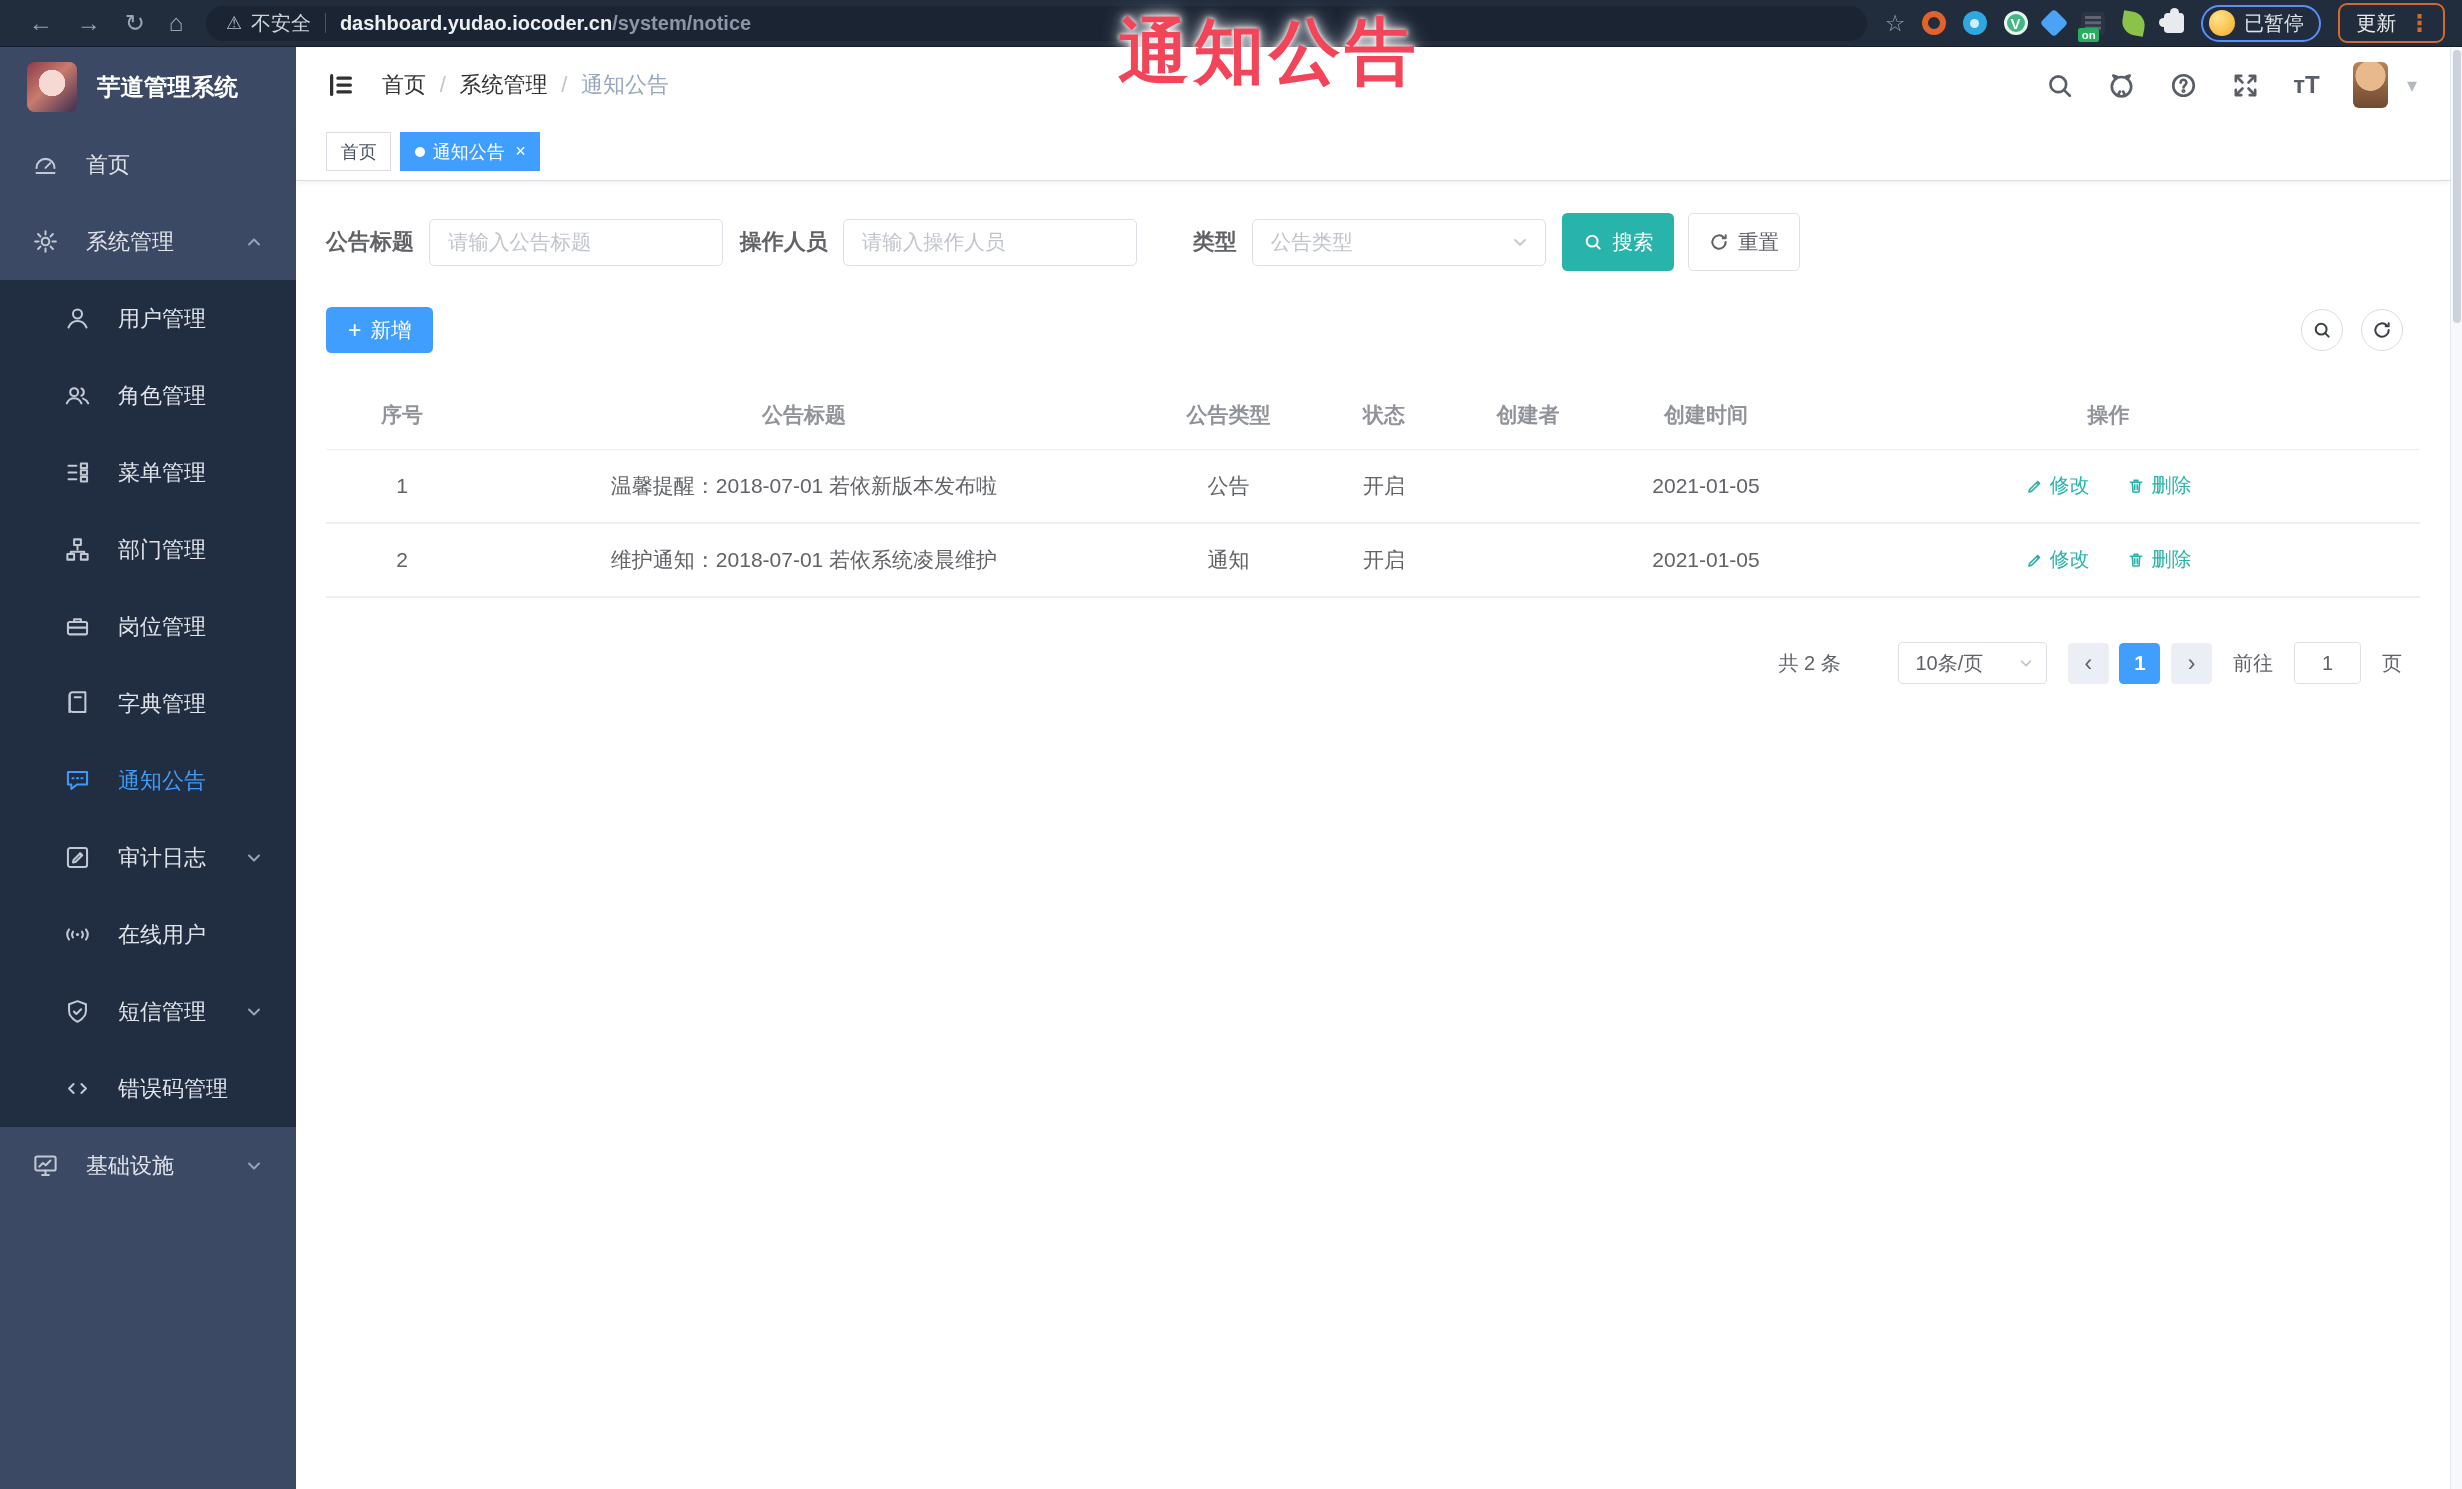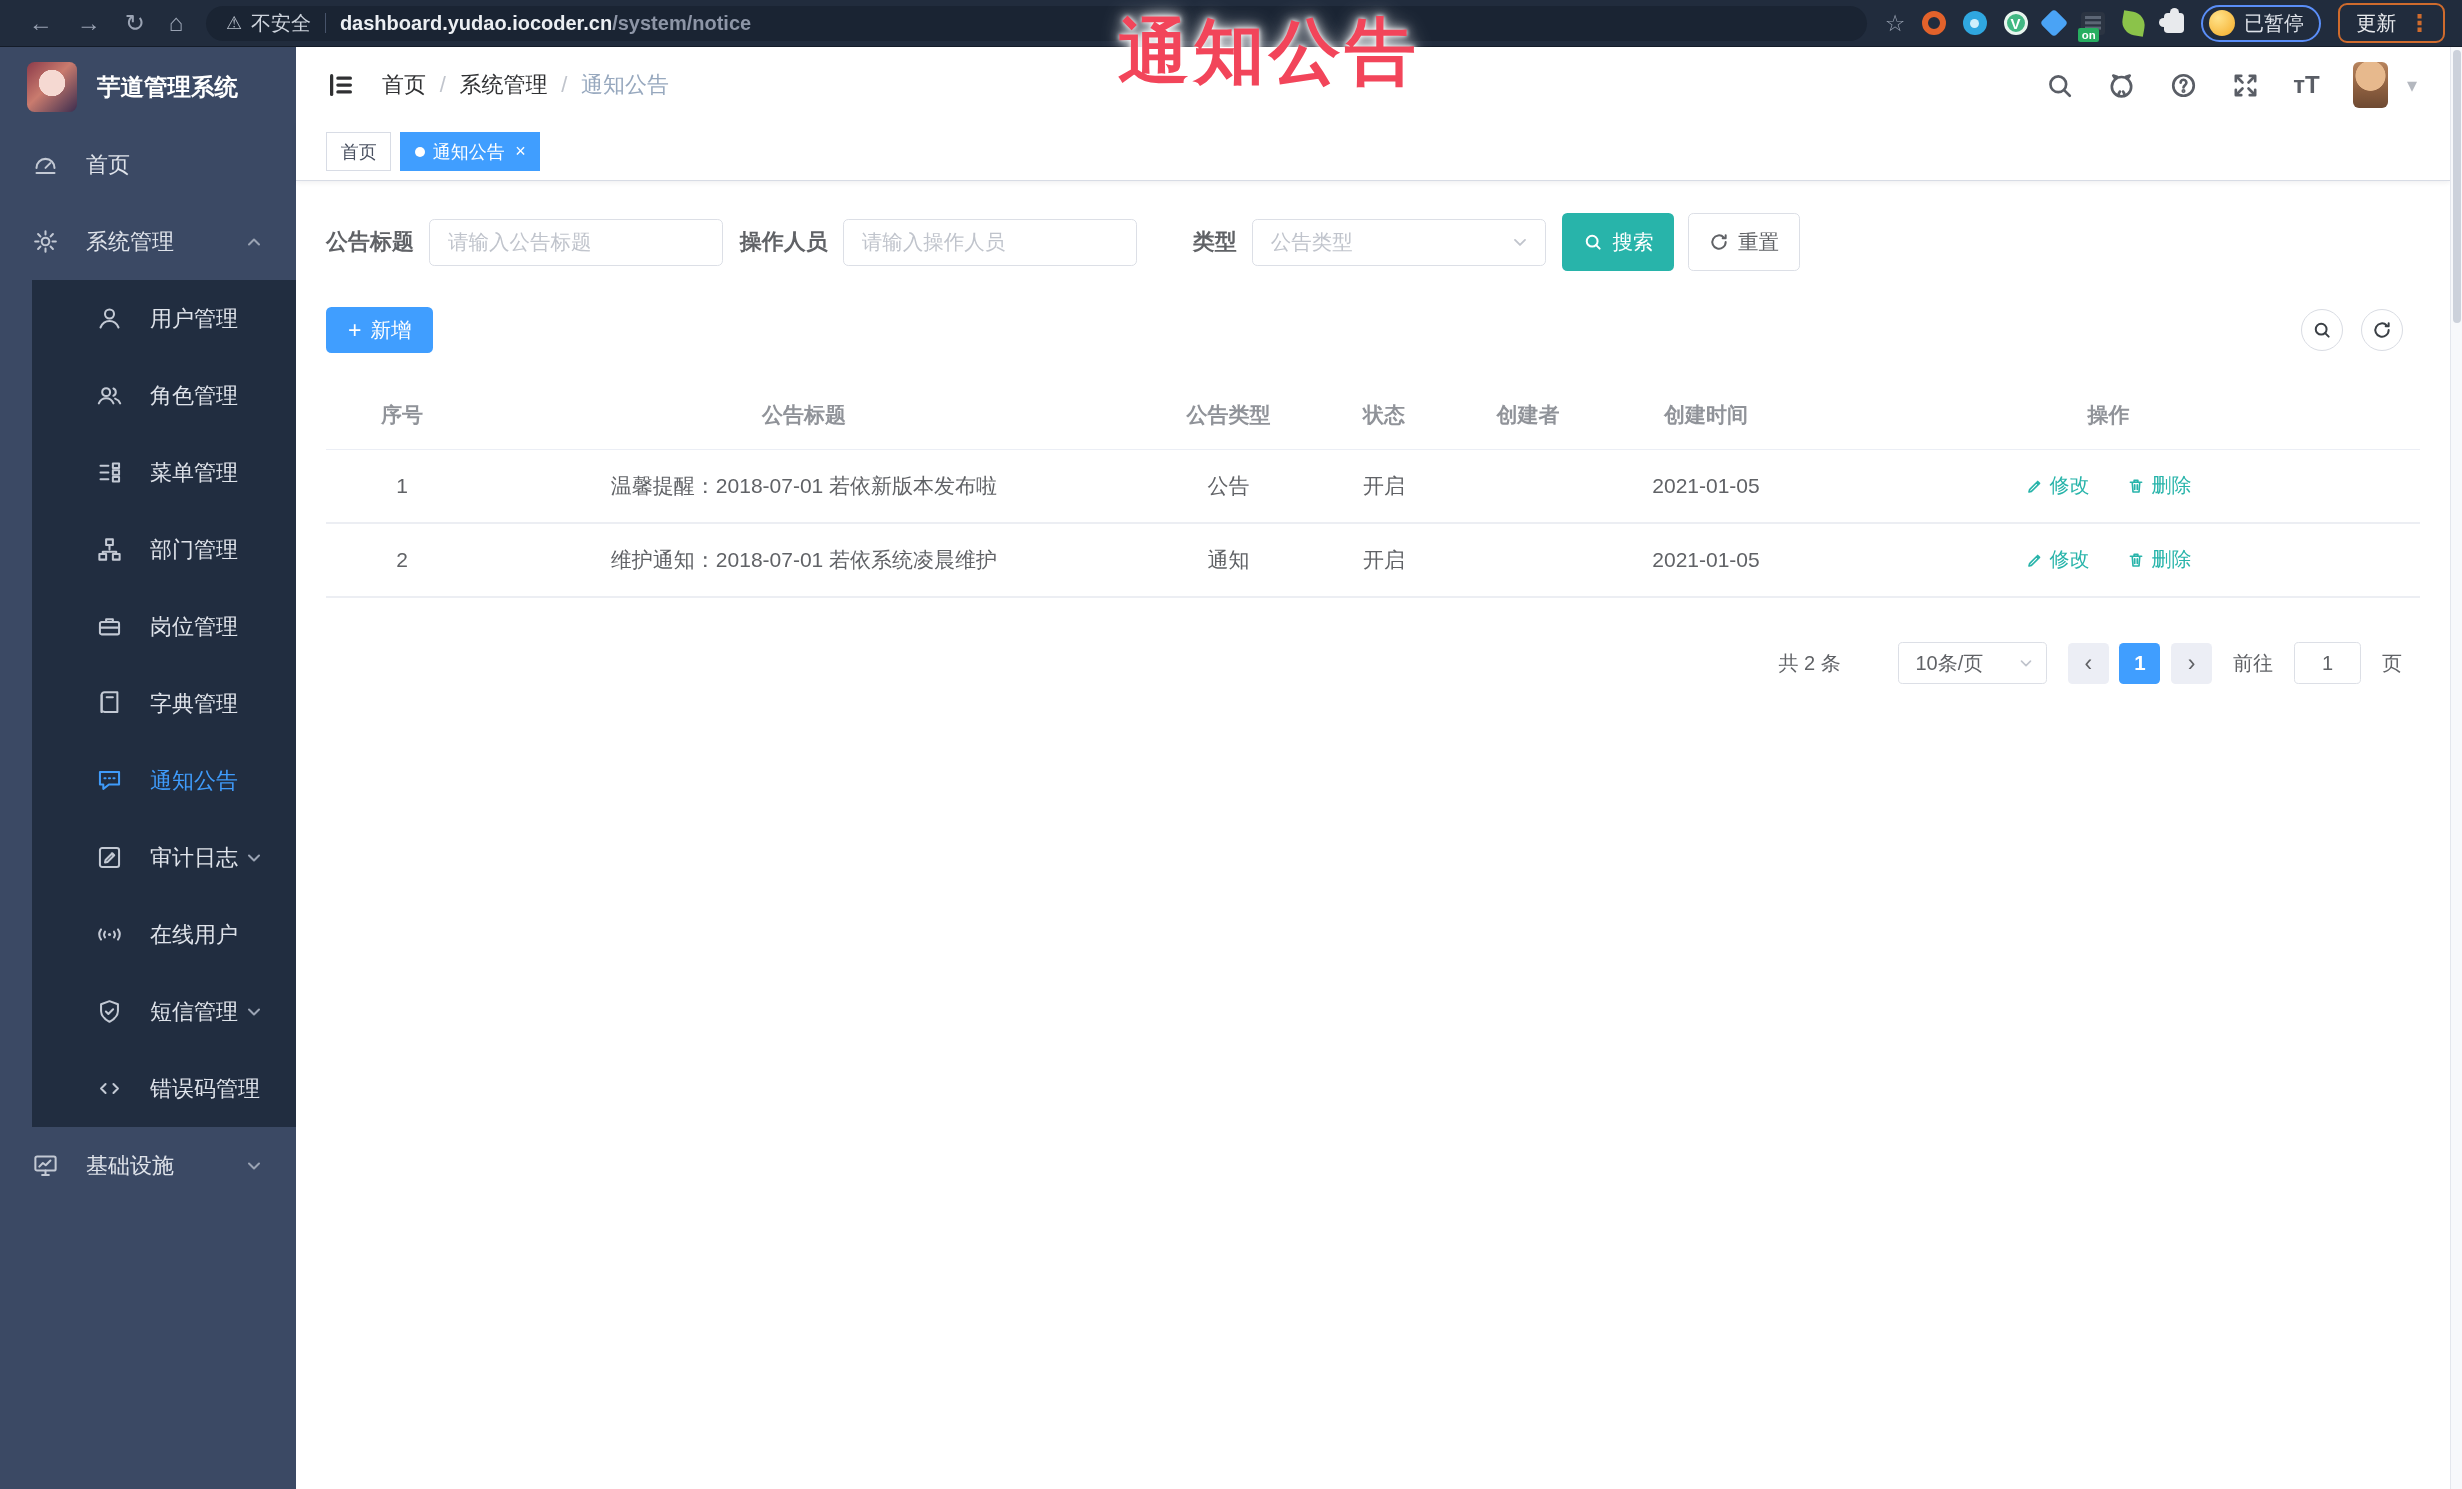--- a/index.html
+++ b/index.html
@@ -69,21 +69,21 @@
   .menu { }
   .menu-item { height:77px; display:flex; align-items:center; color:#dfe3ea; font-size:22px; cursor:pointer; }
   .menu-item .mi { width:27px; height:27px; margin-right:27px; color:#c3c9d4; flex:0 0 auto; }
   .menu-item .mi svg { width:27px; height:27px; fill:none; stroke:currentColor; stroke-width:1.8; stroke-linecap:round; stroke-linejoin:round; }
   .menu-item .arrow { margin-left:auto; margin-right:32px; color:#9aa3b3; }
   .menu-item .arrow svg { width:20px; height:20px; fill:none; stroke:currentColor; stroke-width:2.4; stroke-linecap:round; stroke-linejoin:round; }
   .lvl1 { padding-left:32px; background:#3b4964; }
   .lvl2 { padding-left:64px; background:#212d40; }
   .menu-item.active { color:#3f9bfa; }
   .menu-item.active .mi { color:#3f9bfa; }
-  .submenu-block { background:#701a75;margin-left:32px; }
+  .submenu-block { background:#701a75; }
 
   
   .main { position:absolute; top:47px; left:296px; right:12px; bottom:0; background:#fff; }
 
   .navbar { height:76px; display:flex; align-items:center; padding:0 33px 0 30px; background:#fff; position:relative; }
   .hamburger { color:#303133; margin-right:26px; }
   .hamburger svg { width:30px; height:30px; fill:none; stroke:currentColor; stroke-width:2.6; stroke-linecap:round; }
   .breadcrumb { display:flex; align-items:center; gap:13.7px; font-size:22px; }
   .bc-link { color:#303133; }
   .bc-sep { color:#c0c4cc; }

